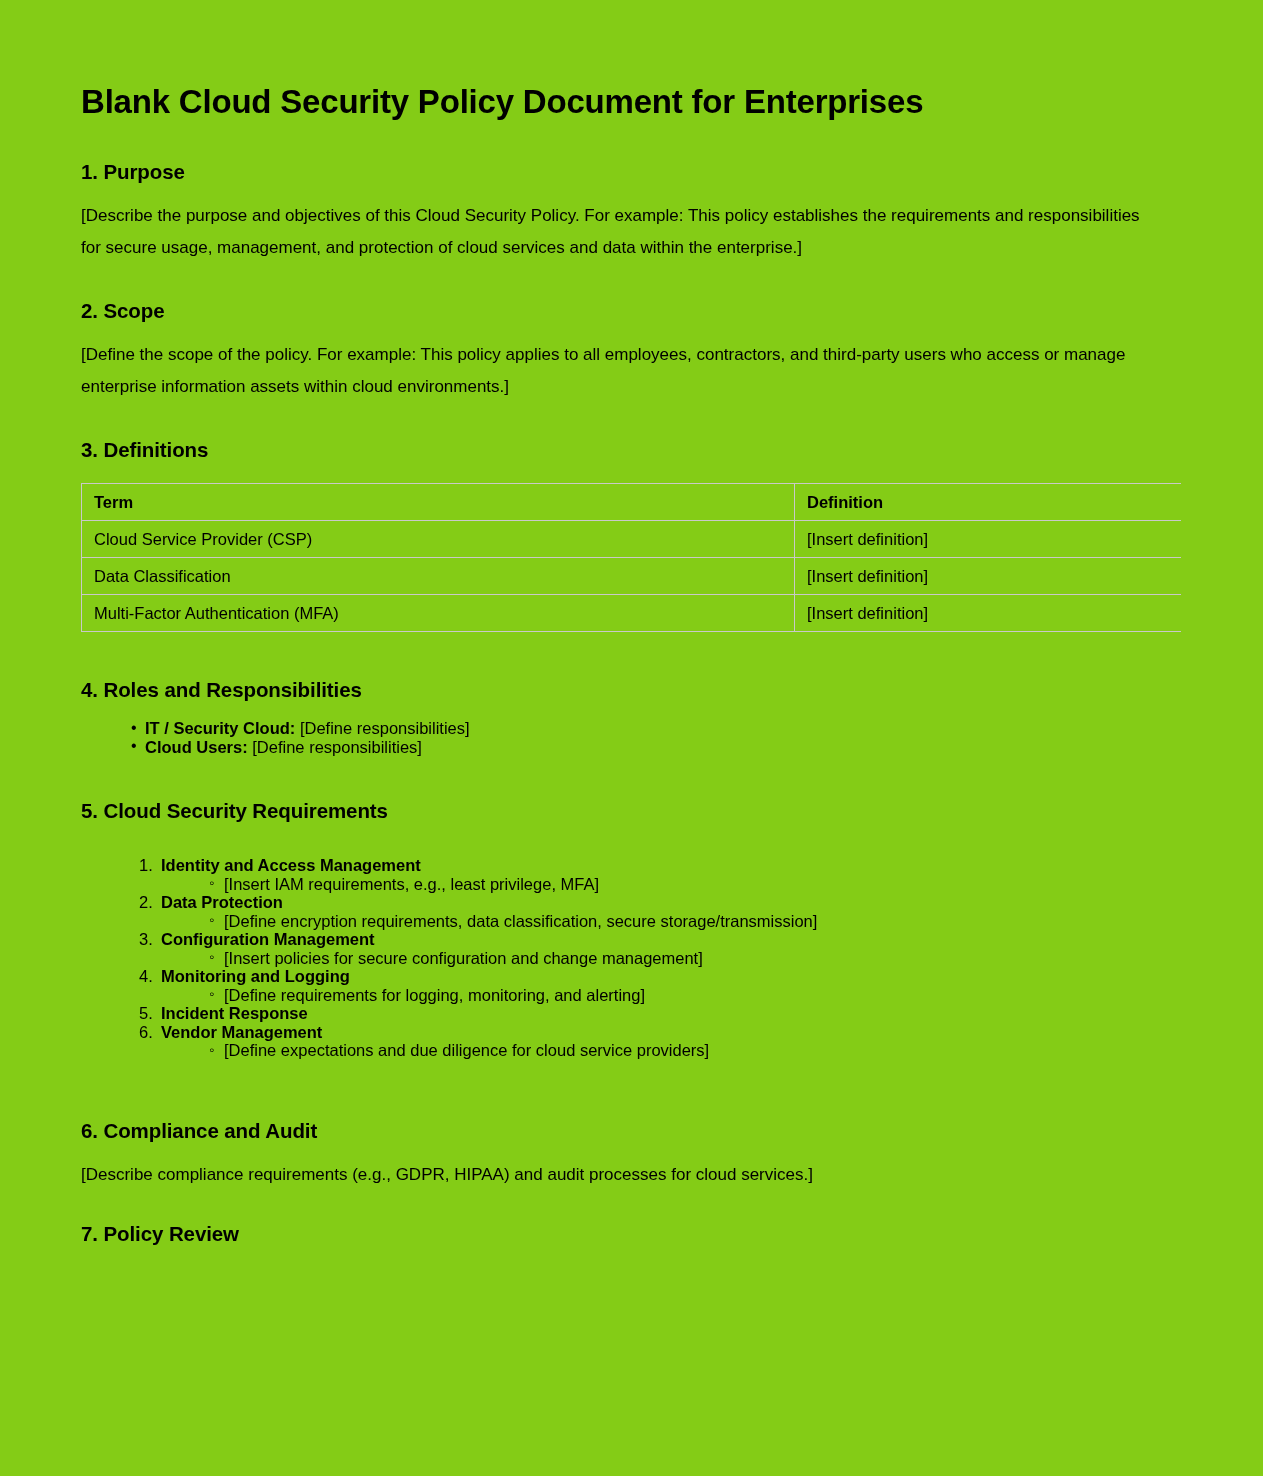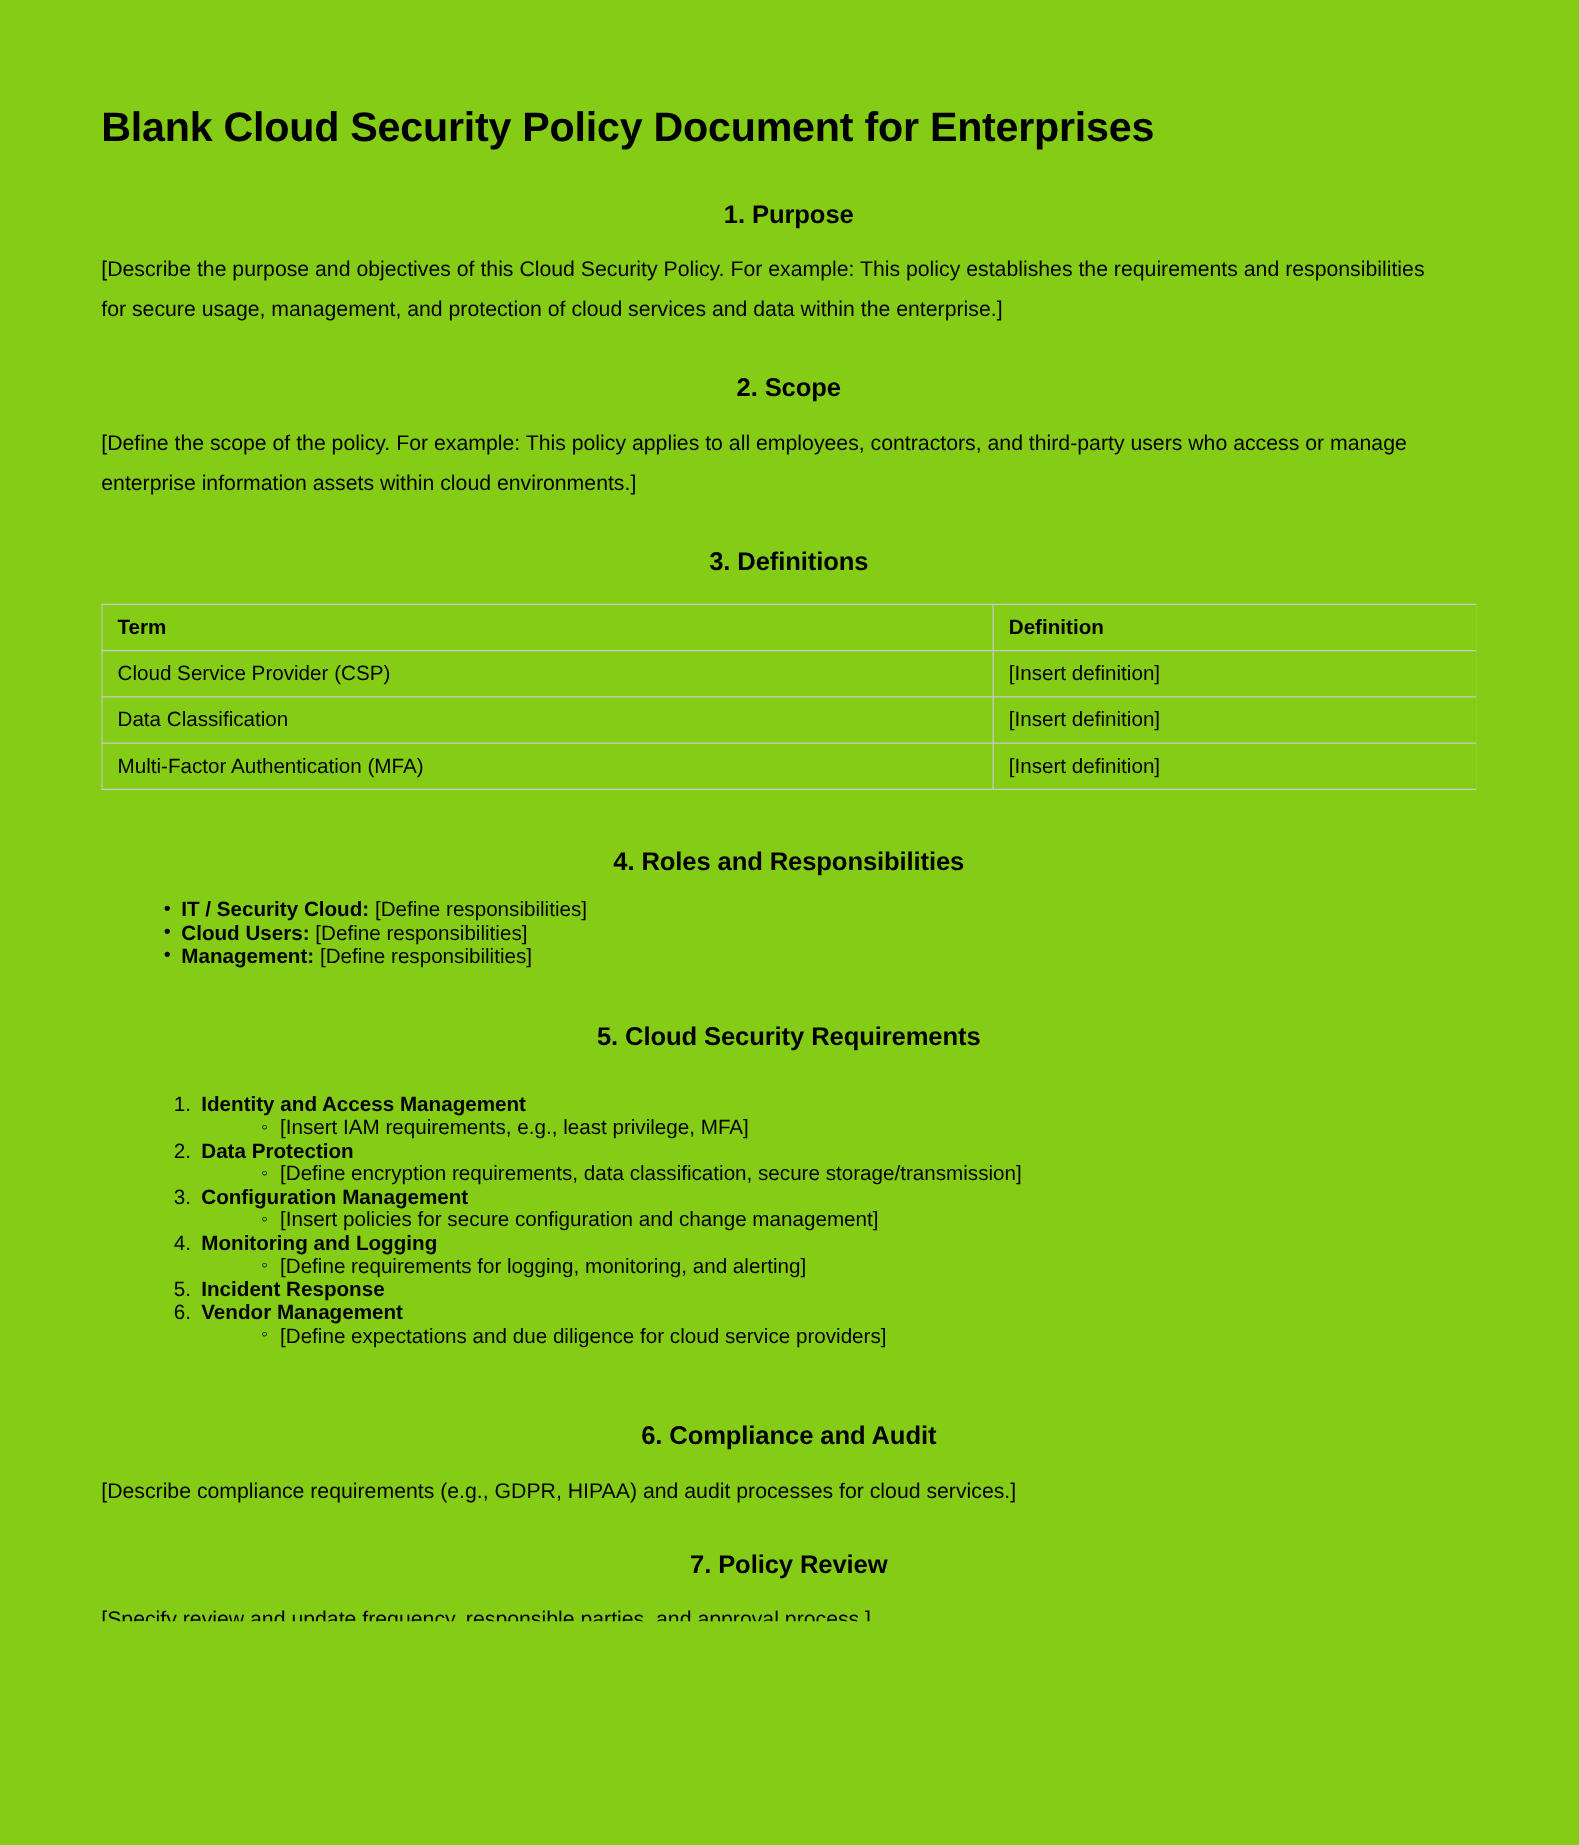--- a/index.html
+++ b/index.html
@@ -37,21 +37,20 @@
     margin: 0;
     padding-top: 82px;
     line-height: 40px;
   }
   h2.section-heading {
     font-size: 20.5px;
     font-weight: bold;
     margin: 0;
     line-height: 26px;
     letter-spacing: -0.1px;
-    text-align: center;
   }
   .sp-h2 { height: 37px; }
   p.para {
     font-size: 17px;
     line-height: 32px;
     margin: 0;
     padding-top: 15px;
     max-width: 1080px;
     color: #000000;
   }
@@ -195,21 +194,20 @@
         </tr>
       </tbody>
     </table>
 
     <div class="gap-sections"></div>
     <h2 class="section-heading">4. Roles and Responsibilities</h2>
 
     <ul class="roles-list">
       <li><b>IT / Security Cloud:</b><span> [Define responsibilities]</span></li>
       <li><b>Cloud Users:</b><span> [Define responsibilities]</span></li>
-      <li><b>Management:</b><span> [Define responsibilities]</span></li>
     </ul>
 
     <div class="gap-after-list"></div>
     <h2 class="section-heading">5. Cloud Security Requirements</h2>
 
     <ol class="req-list">
       <li>
         <span>Identity and Access Management</span>
         <ul class="sub-list">
           <li>[Insert IAM requirements, e.g., least privilege, MFA]</li>
@@ -243,16 +241,15 @@
         </ul>
       </li>
     </ol>
 
     <div class="gap-after-list"></div>
     <h2 class="section-heading">6. Compliance and Audit</h2>
     <p class="para">[Describe compliance requirements (e.g., GDPR, HIPAA) and audit processes for cloud services.]</p>
 
     <div class="gap-after-para-sm"></div>
     <h2 class="section-heading">7. Policy Review</h2>
-    <p class="para">[Specify review and update frequency, responsible parties, and approval process.]</p>
 
   </div>
 </div>
 
 </body></html>

